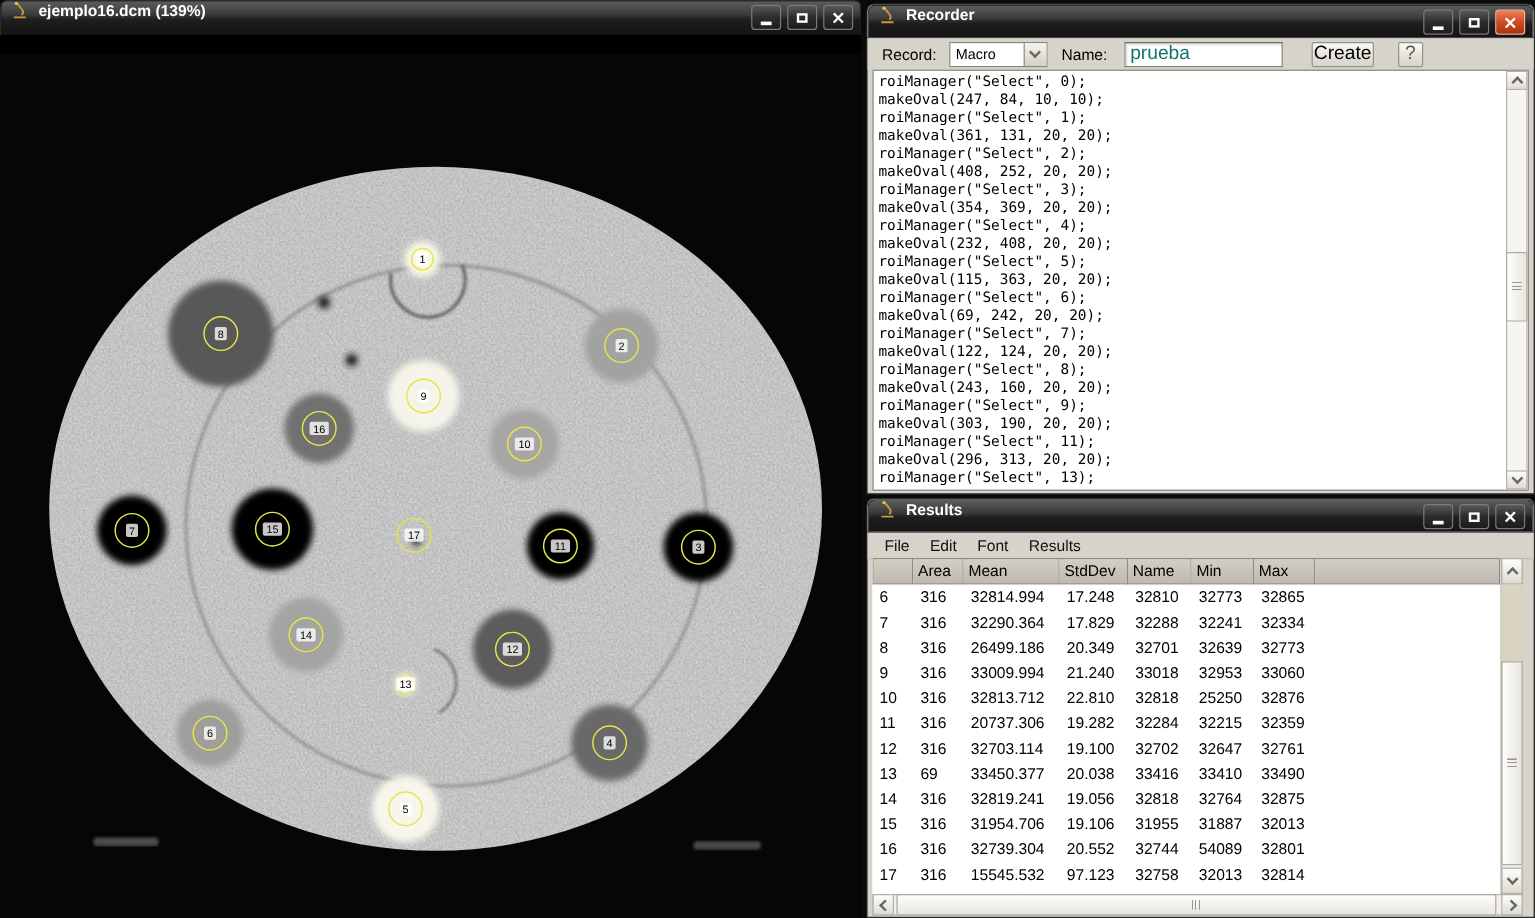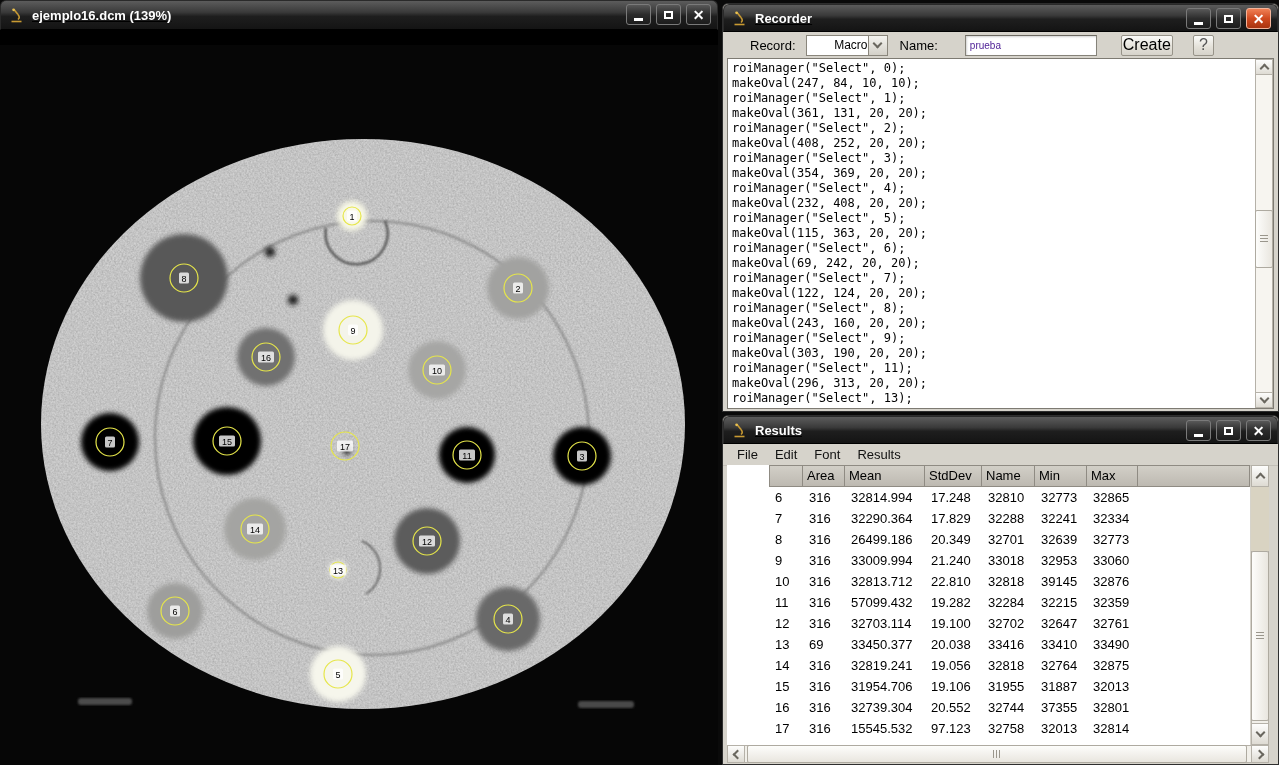--- a/index.html
+++ b/index.html
@@ -8,21 +8,21 @@
     background:#0a0a0a;
     font-family:"Liberation Sans",sans-serif;
     -webkit-font-smoothing:antialiased;
   }
   .window{position:absolute;box-sizing:border-box;}
   
   .titlebar{
     position:absolute;left:0;right:0;top:0;height:28px;
     background:linear-gradient(#5c5c5c 0%,#3a3a3a 40%,#1e1e1e 55%,#141414 100%);
     border-radius:6px 6px 0 0;border:1px solid #2a2a2a;border-bottom:1px solid #000;
-    display:flex;align-items:center;box-sizing:border-box;text-decoration:underline;
+    display:flex;box-sizing:border-box;
   }
   .titlebar .title{color:#fff;font-weight:bold;font-size:13px;margin-left:8px;white-space:nowrap;}
   .app-icon{display:inline-block;width:15px;height:15px;margin-left:8px;flex:0 0 auto;}
   .winbtns{position:absolute;right:6px;top:3px;display:flex;gap:5px;}
   .wbtn{
     width:25px;height:21px;border-radius:3px;
     background:linear-gradient(#585858,#2c2c2c 50%,#1c1c1c);
     border:1px solid #7a7a7a;
     display:flex;align-items:center;justify-content:center;
     color:#fff;font-size:13px;font-weight:bold;box-sizing:border-box;
@@ -36,21 +36,21 @@
   #image-window .titlebar{height:30px;}
   .info-strip{
     position:absolute;top:30px;left:0;right:0;height:15px;background:#fff;color:#000;
     font-size:11px;line-height:15px;padding-left:3px;
   }
   .canvas{position:absolute;top:45px;left:0;width:718px;height:720px;background:#060606;}
   .roi-circle{fill:none;stroke:#e6e64a;stroke-width:1.2px;}
   .roi-chip{fill:rgba(255,255,255,0.78);}
   .roi-label{font:9px "Liberation Sans",sans-serif;fill:#000;text-anchor:middle;}
   
-  .panel{background:#d6d3cb;padding-left:15px;}
+  .panel{background:#d6d3cb;}
   .sunken{background:#fff;border:1px solid #858279;border-top-color:#6e6b63;box-shadow:inset 1px 1px 2px rgba(0,0,0,.18);}
   .push-btn{
     background:linear-gradient(#fbfbf9,#e3e0d8 60%,#d6d3cb);
     border:1px solid #979389;border-radius:2px;color:#000;font-size:16px;
     display:flex;align-items:center;justify-content:center;box-sizing:border-box;
   }
   .chev{display:inline-block;width:5px;height:5px;border-left:2px solid #6a675f;border-bottom:2px solid #6a675f;}
   .chev.up{transform:rotate(135deg);margin-top:3px;}
   .chev.down{transform:rotate(-45deg);margin-bottom:3px;}
   .chev.left{transform:rotate(45deg);margin-left:2px;}
@@ -60,38 +60,38 @@
     display:flex;align-items:center;justify-content:center;box-sizing:border-box;}
   .sb-thumb{position:absolute;background:linear-gradient(90deg,#fdfdfb,#e9e6df);border:1px solid #aeaaa0;border-radius:2px;
     display:flex;align-items:center;justify-content:center;box-sizing:border-box;}
   .sb-thumb.horiz{background:linear-gradient(#fdfdfb,#e9e6df);}
   .grip-v{width:8px;height:8px;background:repeating-linear-gradient(to bottom,#9a968c 0 1px,transparent 1px 3px);}
   .grip-h{width:8px;height:8px;background:repeating-linear-gradient(to right,#9a968c 0 1px,transparent 1px 3px);}
   
   #recorder-window{left:722px;top:3px;width:557px;height:409px;background:#d6d3cb;border:1px solid #2e2e2e;border-radius:6px 6px 0 0;}
   .rec-toolbar{position:absolute;top:28px;left:0;right:0;height:26px;display:flex;align-items:center;font-size:13px;color:#000;}
   .rec-toolbar .lbl{margin-left:12px;}
-  .combo{width:82px;height:21px;margin-left:10px;display:flex;box-sizing:border-box;background:#fff;border:1px solid #8a867c;text-align:right;}
+  .combo{width:82px;height:21px;margin-left:10px;display:flex;box-sizing:border-box;background:#fff;border:1px solid #8a867c;}
   .combo-value{flex:1;font-size:12px;line-height:19px;padding-left:5px;color:#000;}
   .combo-arrow{width:18px;background:linear-gradient(#f4f3ef,#d3d0c8);border-left:1px solid #8a867c;
     display:flex;align-items:center;justify-content:center;}
-  .name-input{width:132px;height:21px;margin-left:27px;font-size:10px;padding:0 4px;color:#4c1d95;
+  .name-input{width:132px;height:21px;margin-left:14px;font-size:16px;padding:0 4px;color:#0f766e;
     font-family:"Liberation Sans",sans-serif;outline:none;box-sizing:border-box;}
   .create-btn{width:52px;height:21px;margin-left:24px;}
   .help-btn{width:21px;height:21px;margin-left:20px;color:#555;}
   .rec-body{position:absolute;top:54px;left:4px;right:4px;bottom:2px;box-sizing:border-box;background:#fff;
     border:1px solid #7d7a72;overflow:hidden;}
   .rec-body pre{margin:0;padding:2px 0 0 4px;font:12px/15px "DejaVu Sans Mono",monospace;color:#000;}
   .rec-sb{position:absolute;top:0;bottom:0;right:0;width:18px;}
   
   #results-window{left:722px;top:415px;width:557px;height:350px;background:#d6d3cb;border:1px solid #2e2e2e;border-radius:6px 6px 0 0;}
   .menubar{position:absolute;top:28px;left:0;right:0;height:21px;display:flex;align-items:center;gap:17px;
     padding-left:14px;font-size:13px;color:#111;border-bottom:1px solid #c2bfb7;}
   .tbl{position:absolute;top:49px;left:4px;right:28px;bottom:19px;background:#fff;overflow:hidden;}
-  .tbl-header,.tbl-row{display:grid;grid-template-columns:34px 42px 80px 57px 53px 52px 51px 1fr;margin-left:42px;}
+  .tbl-header,.tbl-row{display:grid;grid-template-columns:34px 42px 80px 57px 53px 52px 51px 1fr;}
   .tbl-header{height:22px;}
   .tbl-header .hcell{
     background:linear-gradient(#d2cfc7,#bdb9b1);border:1px solid #8f8b83;border-left:none;
     font-size:13px;line-height:20px;padding-left:4px;color:#000;box-sizing:border-box;white-space:nowrap;}
   .tbl-header .hcell:first-child{border-left:1px solid #8f8b83;}
   .tbl-row{height:21px;background:#fff;}
   .tbl-row .cell{font-size:13px;line-height:21px;padding-left:6px;color:#000;white-space:nowrap;}
   .res-sbv{position:absolute;top:49px;bottom:19px;right:9px;width:18px;}
   .res-shade{position:absolute;left:0;right:0;background:#d9d3c2;}
   .res-sbh{position:absolute;left:4px;right:9px;bottom:1px;height:18px;}
@@ -427,28 +427,28 @@
           <div class="cell">32953</div>
           <div class="cell">33060</div>
           <div class="cell"></div>
         </div>
         <div class="tbl-row">
           <div class="cell">10</div>
           <div class="cell">316</div>
           <div class="cell">32813.712</div>
           <div class="cell">22.810</div>
           <div class="cell">32818</div>
-          <div class="cell">39145</div>
+          <div class="cell">25250</div>
           <div class="cell">32876</div>
           <div class="cell"></div>
         </div>
         <div class="tbl-row">
           <div class="cell">11</div>
           <div class="cell">316</div>
-          <div class="cell">57099.432</div>
+          <div class="cell">20737.306</div>
           <div class="cell">19.282</div>
           <div class="cell">32284</div>
           <div class="cell">32215</div>
           <div class="cell">32359</div>
           <div class="cell"></div>
         </div>
         <div class="tbl-row">
           <div class="cell">12</div>
           <div class="cell">316</div>
           <div class="cell">32703.114</div>
@@ -487,21 +487,21 @@
           <div class="cell">31887</div>
           <div class="cell">32013</div>
           <div class="cell"></div>
         </div>
         <div class="tbl-row">
           <div class="cell">16</div>
           <div class="cell">316</div>
           <div class="cell">32739.304</div>
           <div class="cell">20.552</div>
           <div class="cell">32744</div>
-          <div class="cell">37355</div>
+          <div class="cell">54089</div>
           <div class="cell">32801</div>
           <div class="cell"></div>
         </div>
         <div class="tbl-row">
           <div class="cell">17</div>
           <div class="cell">316</div>
           <div class="cell">15545.532</div>
           <div class="cell">97.123</div>
           <div class="cell">32758</div>
           <div class="cell">32013</div>

